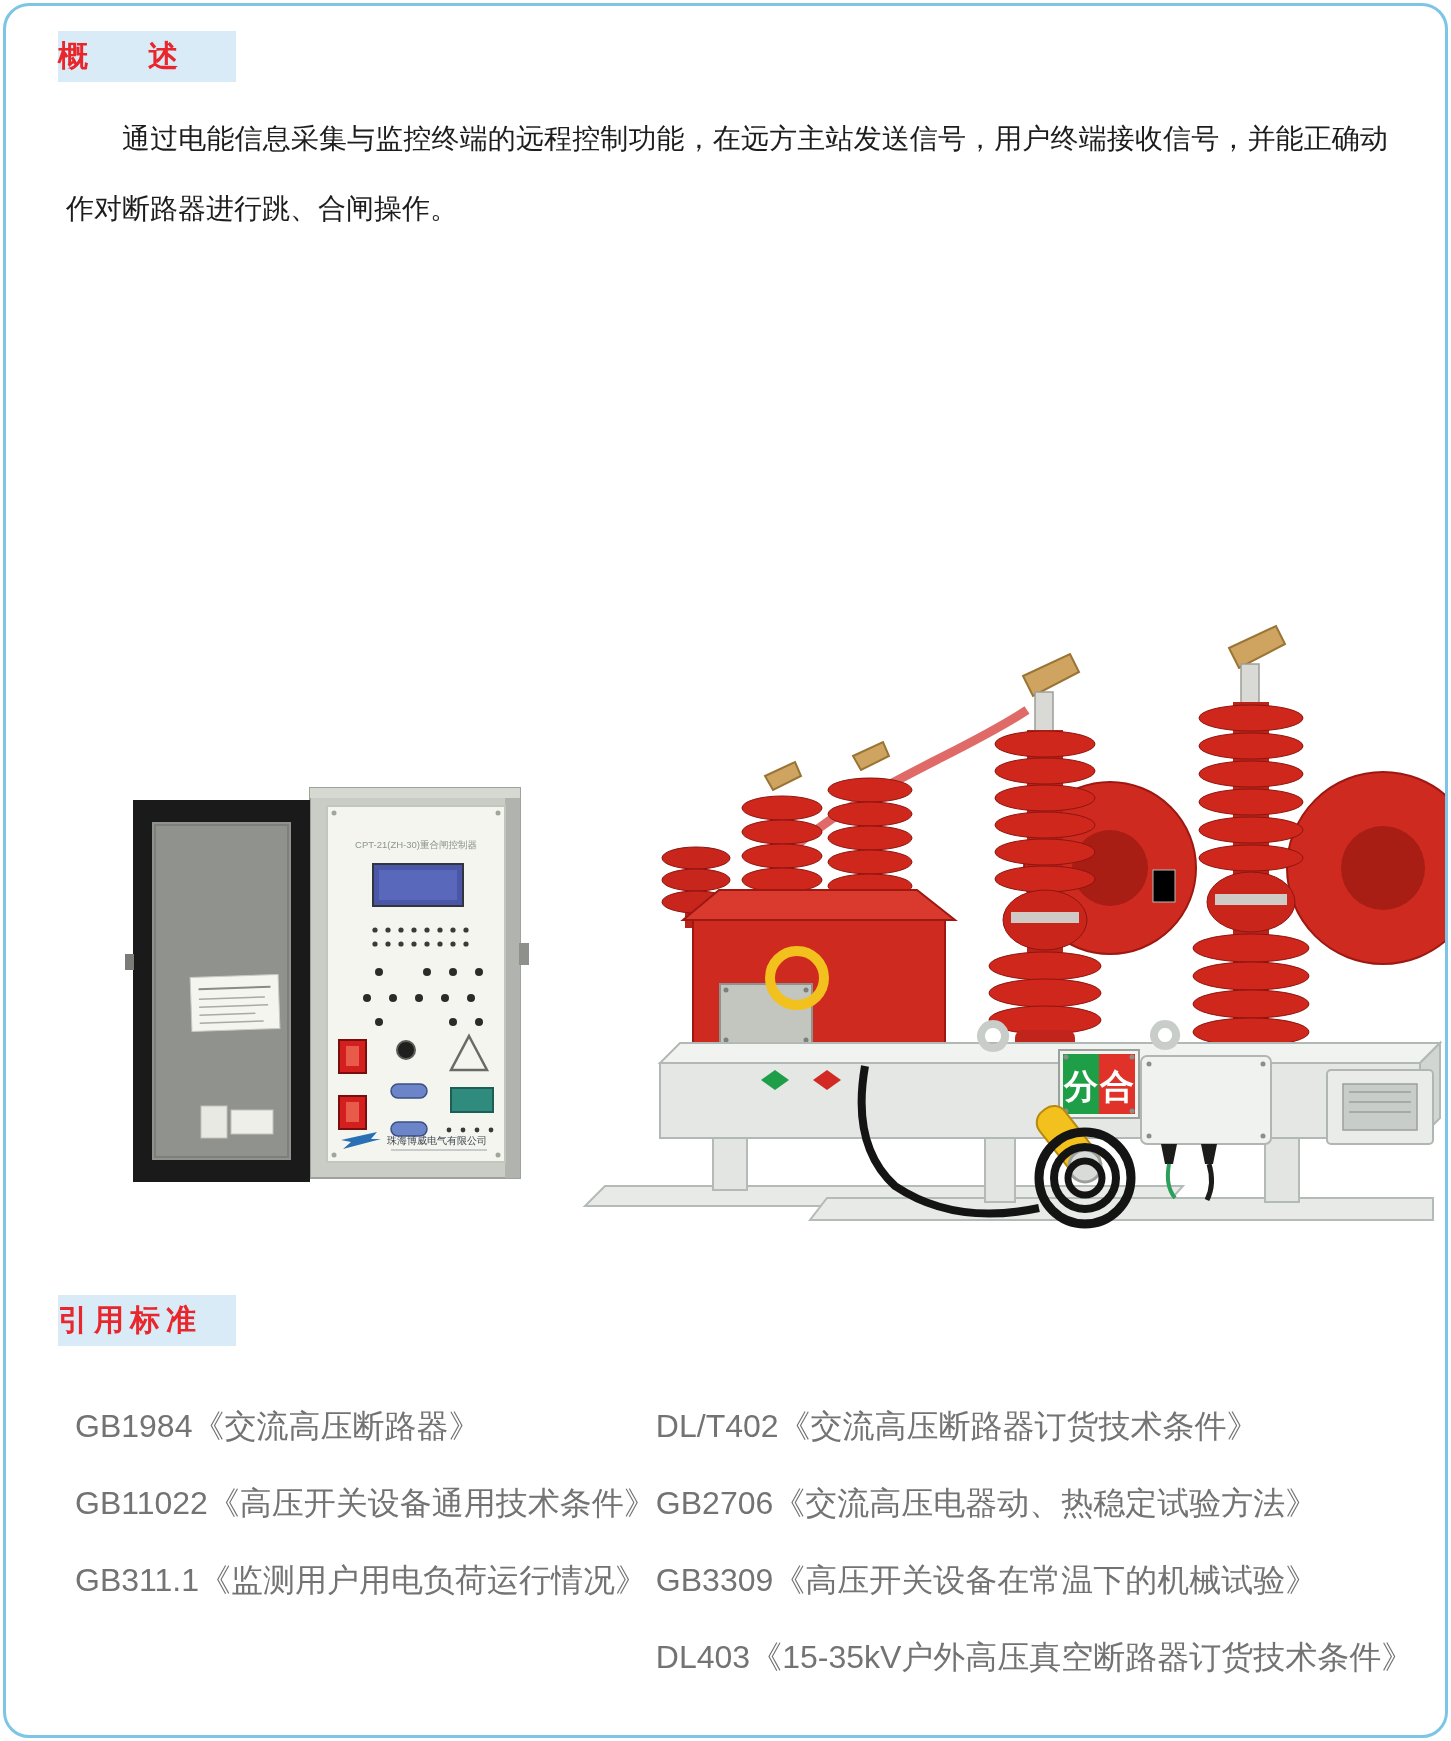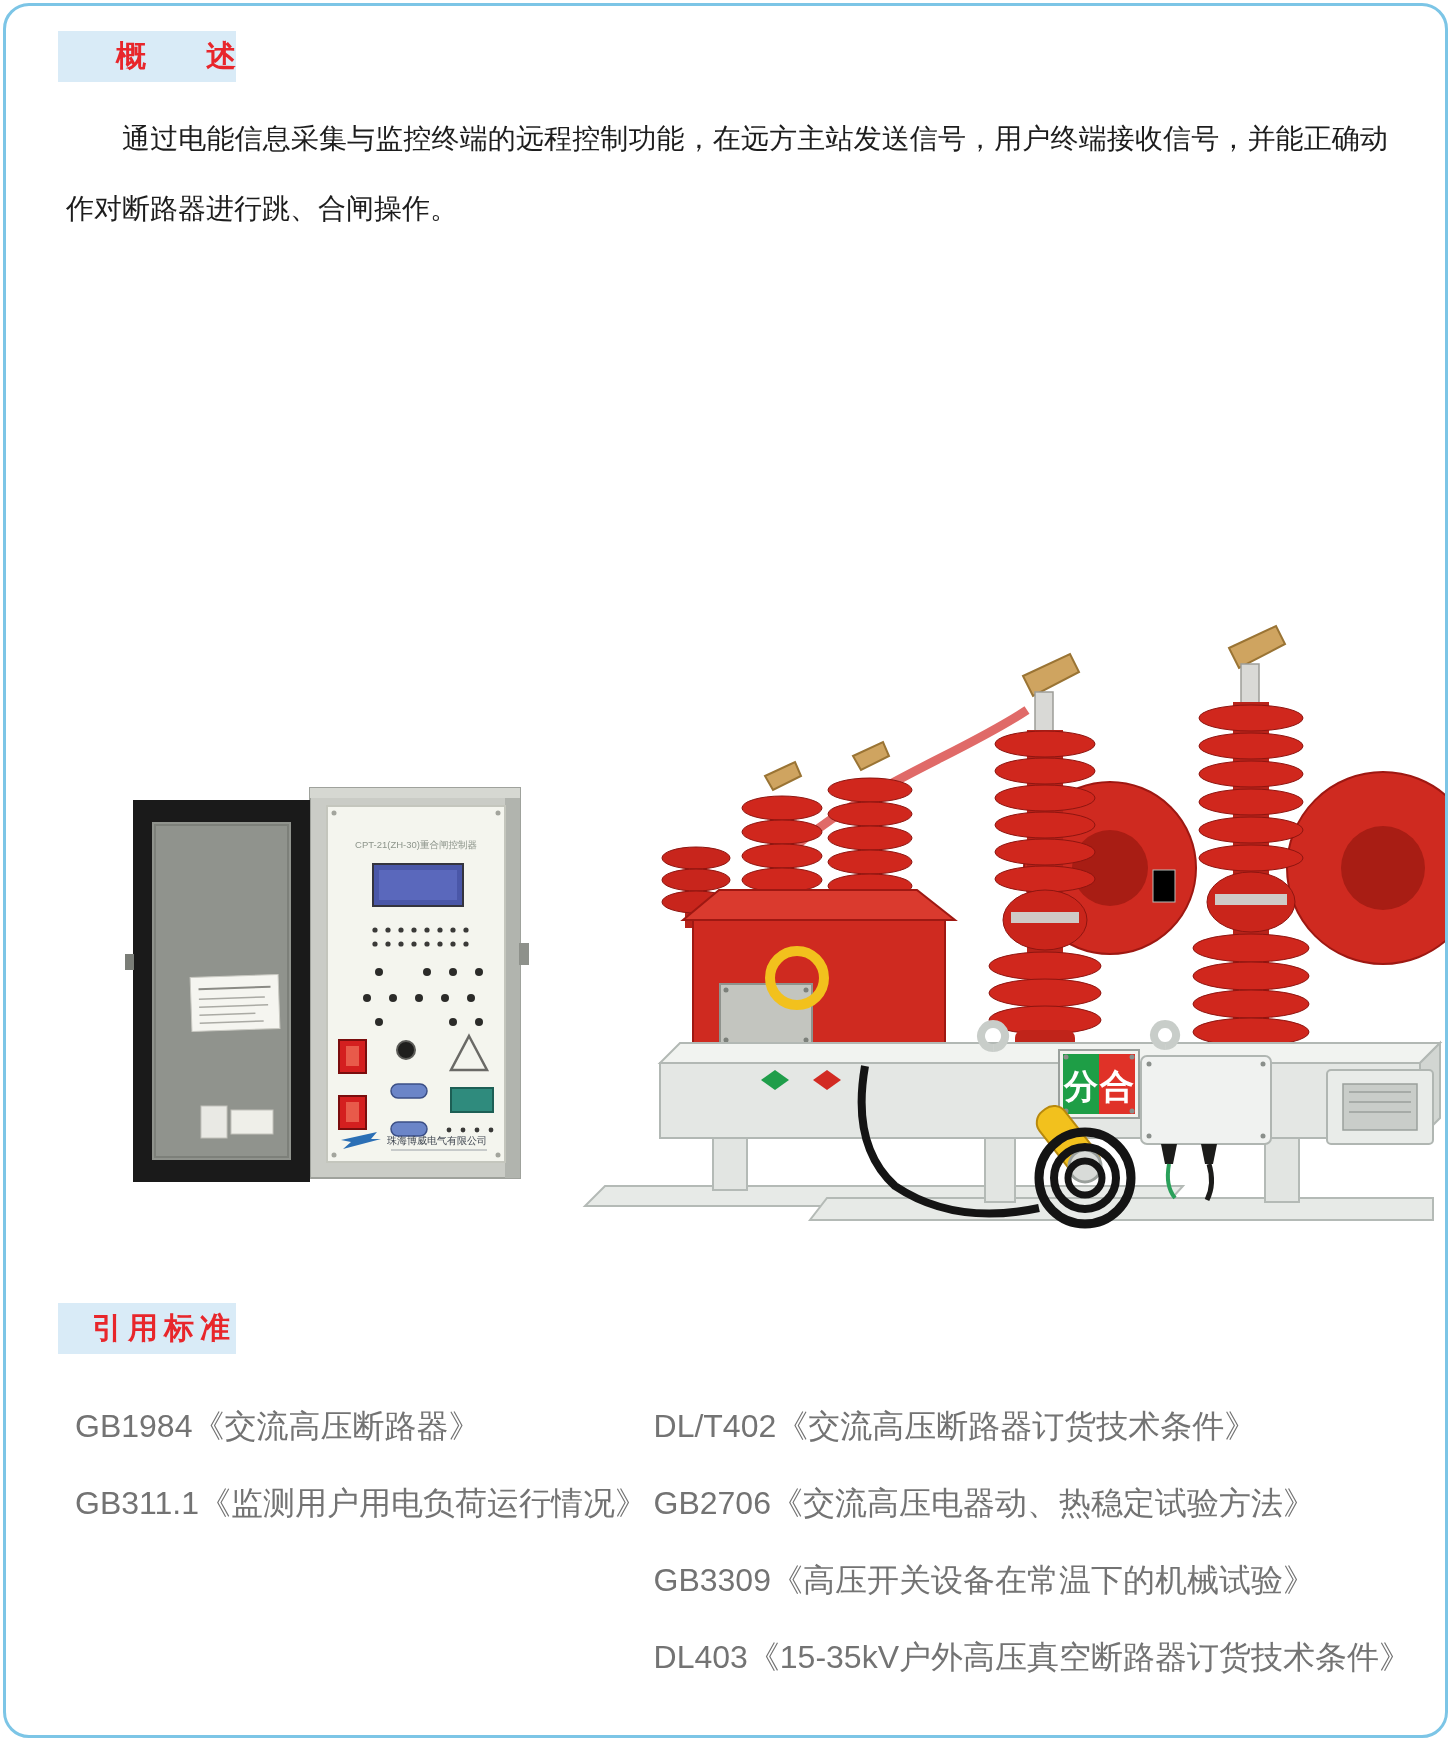--- a/index.html
+++ b/index.html
@@ -7,24 +7,24 @@
     position:relative; width:1451px; height:1741px; background:#ffffff;
     font-family:"Liberation Sans","DejaVu Sans",sans-serif; overflow:hidden;
   }
   .frame {
     position:absolute; inset:3px; border:3px solid #7cc5e6;
     border-radius:26px; pointer-events:none;
   }
   .badge {
     position:absolute; left:58px; width:178px; height:51px;
     background:#d9ebf7; color:#e8262b; font-weight:bold; font-size:30px;
-    display:flex; align-items:center; justify-content:flex-end;
+    display:flex; align-items:center; justify-content:flex-start;
   }
   .badge-overview  { top:31px; }
-  .badge-standards { top:1295px; letter-spacing:6px;margin-top:8px; }
+  .badge-standards { top:1295px; letter-spacing:6px; }
   .bodytext {
     position:absolute; left:66px; top:104px; width:1322px;
     font-size:28px; line-height:70px; color:#1d1d1d; text-align:justify;
   }
   .bodytext p { margin:0; text-indent:2em; }
   .bodytext p + p { margin-top:10px;margin-left:42px; }
   .photo { position:absolute; }
   .photo-controller { left:75px;  top:758px; width:460px; height:430px; }
   .photo-breaker    { left:565px; top:618px; width:880px; height:618px; }
   .standards {
@@ -286,20 +286,21 @@
     </svg>
   </div>
 
   <div class="badge badge-standards">
     <span>引用标准</span>
   </div>
 
   <div class="standards">
     <div class="std-col std-col-left">
       <div class="std-item">GB1984《交流高压断路器》</div>
+      <div class="std-item">GB11022《高压开关设备通用技术条件》</div>
       <div class="std-item">GB311.1《监测用户用电负荷运行情况》</div>
     </div>
     <div class="std-col std-col-right">
       <div class="std-item">DL/T402《交流高压断路器订货技术条件》</div>
       <div class="std-item">GB2706《交流高压电器动、热稳定试验方法》</div>
       <div class="std-item">GB3309《高压开关设备在常温下的机械试验》</div>
       <div class="std-item">DL403《15-35kV户外高压真空断路器订货技术条件》</div>
     </div>
   </div>
 </div>

